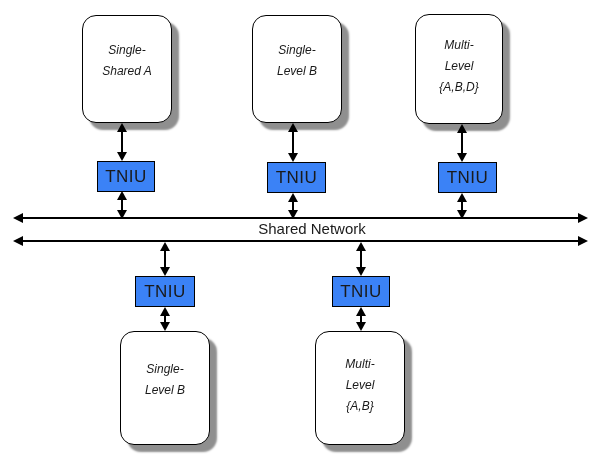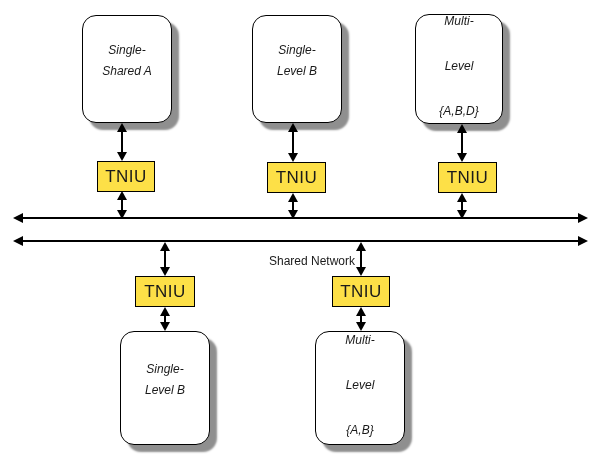--- a/index.html
+++ b/index.html
@@ -27,27 +27,27 @@
     display: flex;
     flex-direction: column;
     align-items: center;
     justify-content: center;
     text-align: center;
     font-size: 12px;
     line-height: 21px;
     font-style: italic;
   }
   .node.two-lines { padding-bottom: 16px; }
-  .node.three-lines { padding-bottom: 6px; gap: 24px; }
+  .node.three-lines { padding-bottom: 6px; }
   .node .line { display: block; white-space: nowrap; }
   
   .tniu {
     position: absolute;
     box-sizing: border-box;
-    background: #fde047;
+    background: #3b82f6;
     border: 1.5px solid #000000;
     display: flex;
     align-items: center;
     justify-content: center;
     font-size: 17px;
     letter-spacing: 0.5px;
   }
   
   .varrow {
     position: absolute;
@@ -89,24 +89,23 @@
     border-top: 5px solid transparent;
     border-bottom: 5px solid transparent;
     border-left: 10px solid #000;
   }
   .net-label {
     position: absolute;
     left: 252px;
     top: 220px;
     width: 120px;
     text-align: center;
-    font-size: 12px;
+    font-size: 15px;
     line-height: 17px;
     white-space: nowrap;
-    margin-top: 33px;
   }
 </style>
 </head>
 <body>
 
 <div class="canvas">
 
   <div class="node two-lines" style="left:82px; top:15px; width:90px; height:108px;">
     <span class="line">Single-</span>
     <span class="line">Shared A</span>

